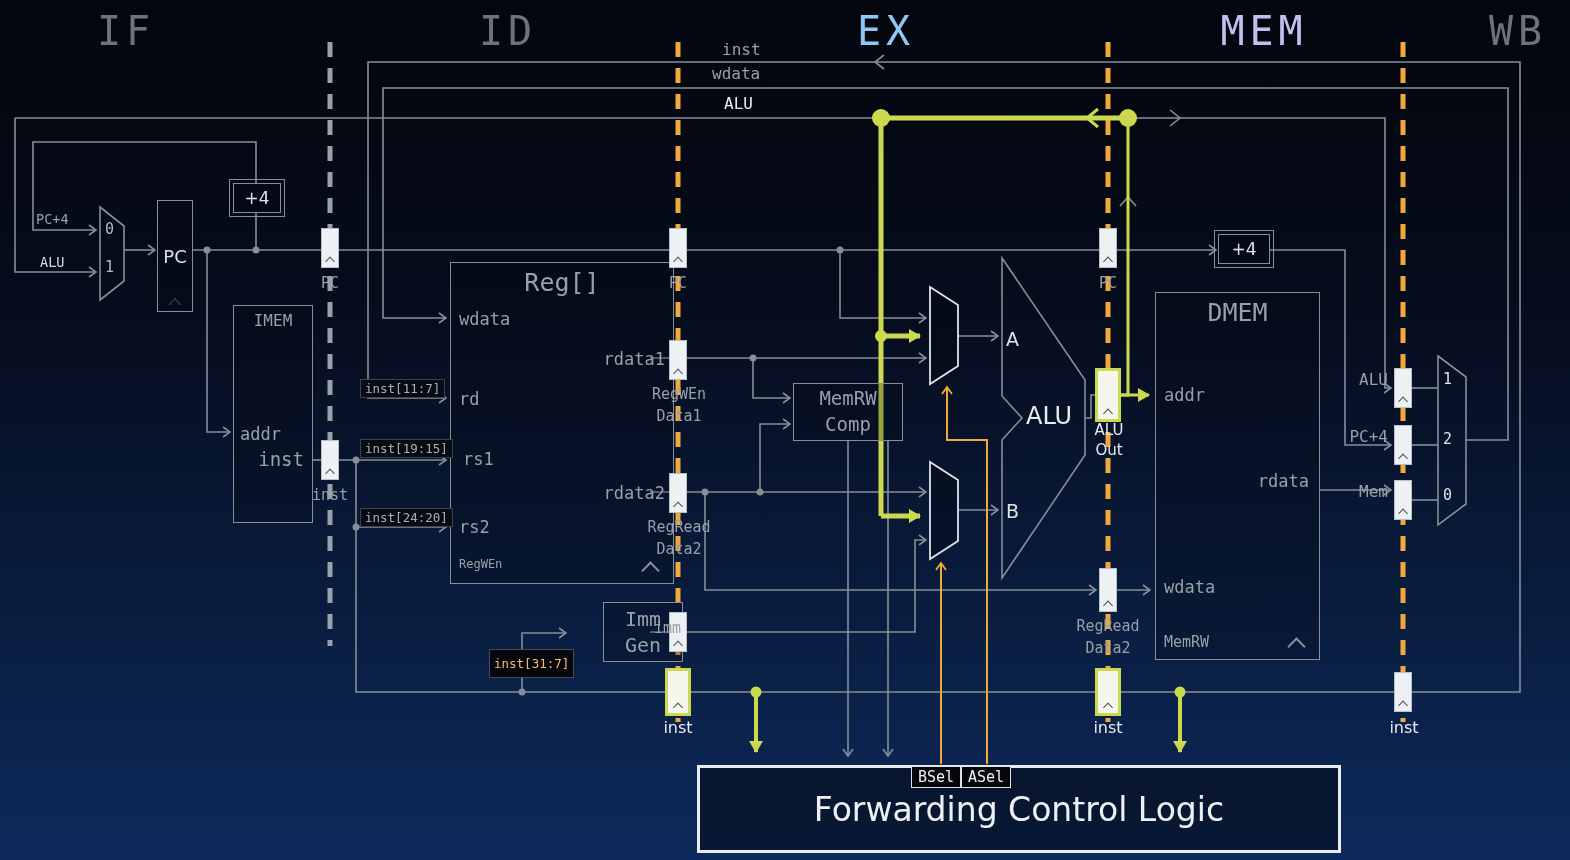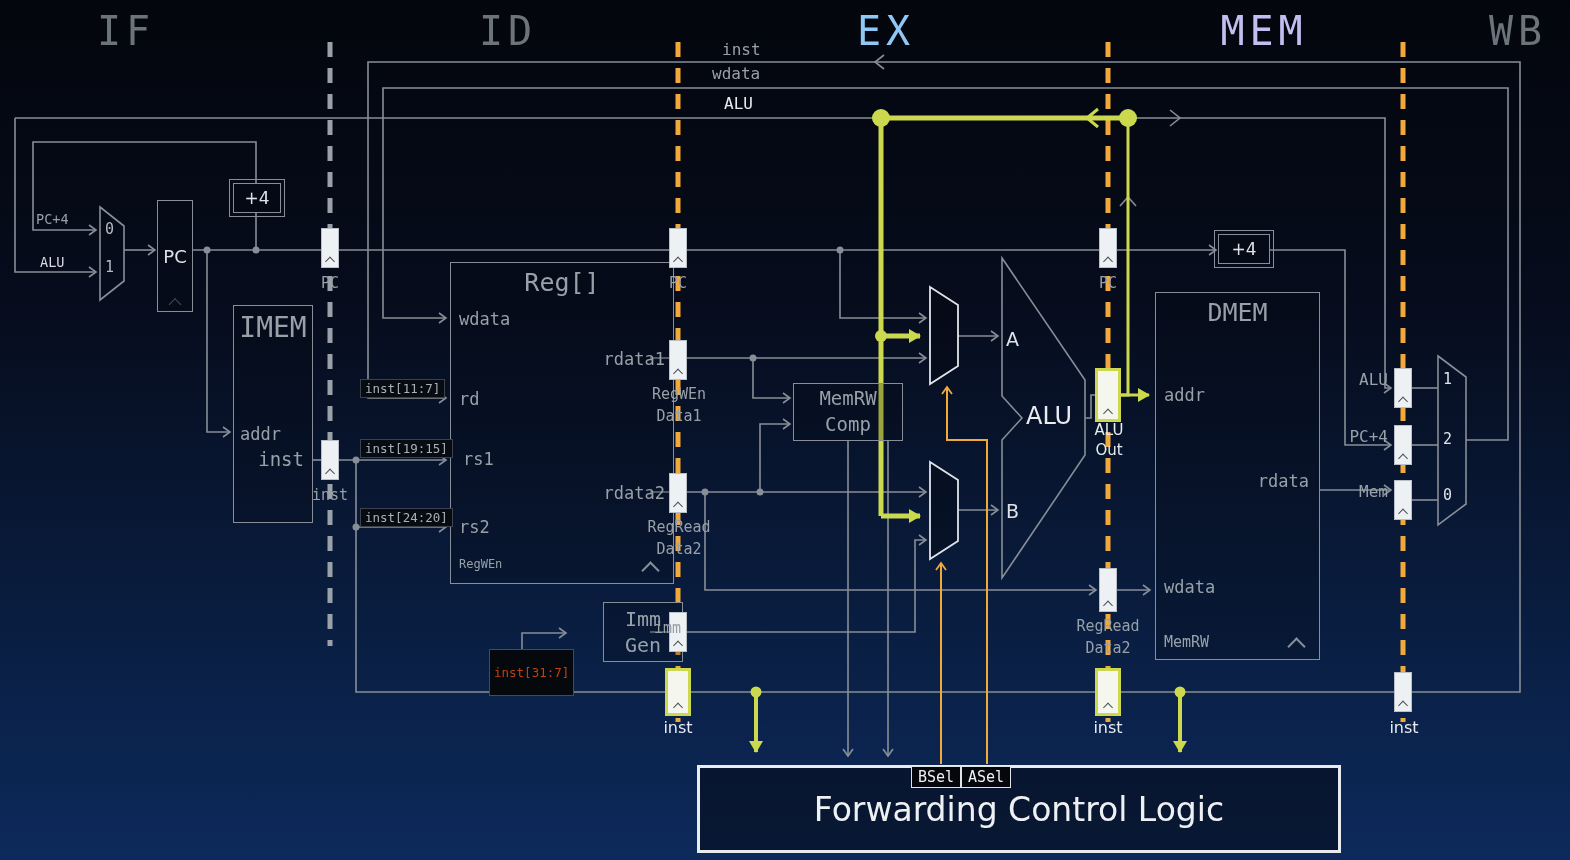--- a/index.html
+++ b/index.html
@@ -21,21 +21,21 @@
   .dbl{outline:1.5px solid #878e97;outline-offset:3px;}
   .preg{position:absolute;width:18px;height:40px;background:#eef1f4;border:1px solid #b9bfc6;box-sizing:border-box;}
   .pregy{position:absolute;background:#f5f7ef;border:3px solid #ccd94e;box-sizing:border-box;}
   .clk{position:absolute;bottom:2px;left:50%;width:6px;height:6px;border-left:1.5px solid #4a5058;
        border-top:1.5px solid #4a5058;transform:translateX(-50%) rotate(45deg);}
   .clkb{position:absolute;right:16px;bottom:6px;width:11px;height:11px;border-left:2px solid #878e97;
        border-top:2px solid #878e97;transform:rotate(45deg);}
   .lbl{font-size:17px;}
   .lbl15{font-size:15px;line-height:1.45;}
   .chip{background:#070b12;border:1px solid #3c434c;color:#a9b0b8;font-size:12.5px;padding:1px 4px;}
-  .chipw{background:#05080d;border:1px solid #454b53;color:#c2410c;font-size:12.5px;padding:15px 4px;}
+  .chipw{background:#05080d;border:1px solid #454b53;color:#fdba74;font-size:12.5px;padding:6px 4px;}
   .ctl-chip{position:absolute;width:50px;height:22px;background:#05070c;border:1.6px solid #dfe4e9;
        color:#eef1f4;font-size:15px;display:flex;align-items:center;justify-content:center;box-sizing:border-box;}
   .fcl{border:3px solid #e8ecef;background:rgba(6,10,20,0.55);color:#eef1f4;}
   .w{stroke:#878e97;stroke-width:1.6;fill:none;}
   .wa{marker-end:url(#mg);}
   .y{stroke:#ccd94e;fill:none;}
   .ya{marker-end:url(#my);}
   .o{stroke:#f2a93b;stroke-width:2;fill:none;marker-end:url(#mo);}
   .shape{fill:none;stroke:#878e97;stroke-width:1.6;}
   .shapeb{fill:rgba(4,8,16,0.4);stroke:#dfe4e9;stroke-width:1.8;}
@@ -174,21 +174,21 @@
   <div class="abs block flexc sans" style="left:157px;top:200px;width:36px;height:112px;font-size:18px;color:#dfe3e8;">
     <span>PC</span>
     <i class="clk" style="width:8px;height:8px;"></i>
   </div>
 
   <div class="abs block dbl flexc sans" style="left:233px;top:183px;width:48px;height:30px;font-size:17px;color:#dfe3e8;">
     <span>+4</span>
   </div>
 
   <div class="abs block" style="left:233px;top:305px;width:80px;height:218px;">
-    <div class="ttl" style="font-size:28px;">IMEM</div>
+    <div class="ttl" style="font-size:16px;">IMEM</div>
     <div class="abs lbl" style="left:6px;top:118px;">addr</div>
     <div class="abs" style="right:8px;top:142px;font-size:19px;">inst</div>
   </div>
 
   <div class="preg" style="left:321px;top:228px;">
       <i class="clk"></i>
     </div>
   <div class="abs gray" style="left:312px;top:274px;width:36px;text-align:center;font-size:15px;">PC</div>
   <div class="preg" style="left:321px;top:440px;">
       <i class="clk"></i>

